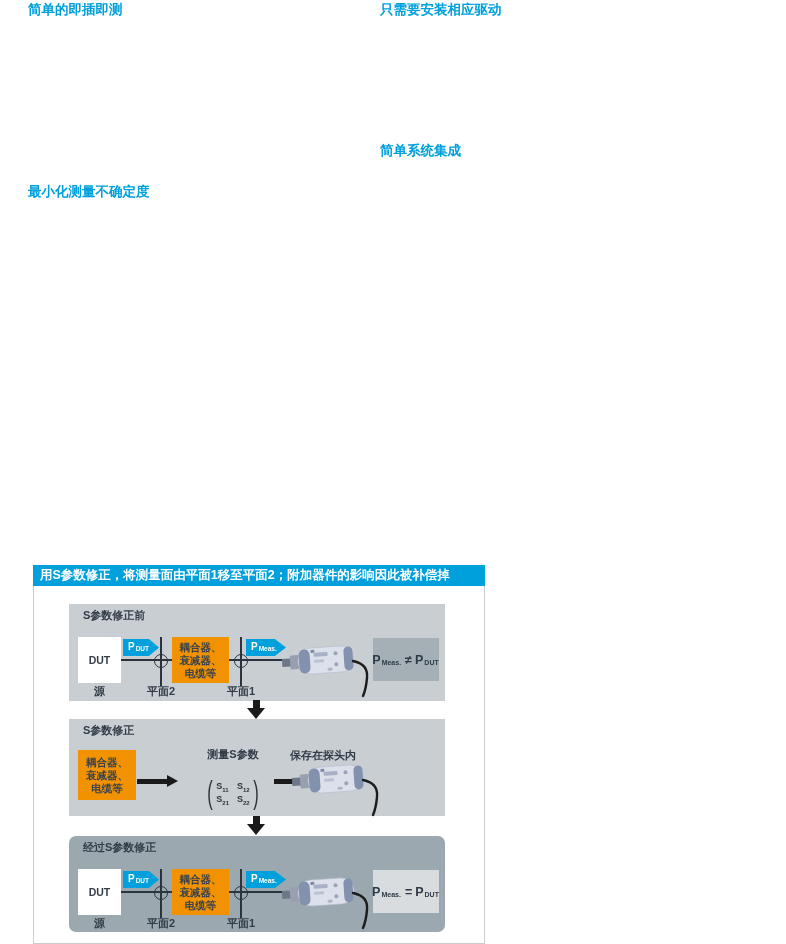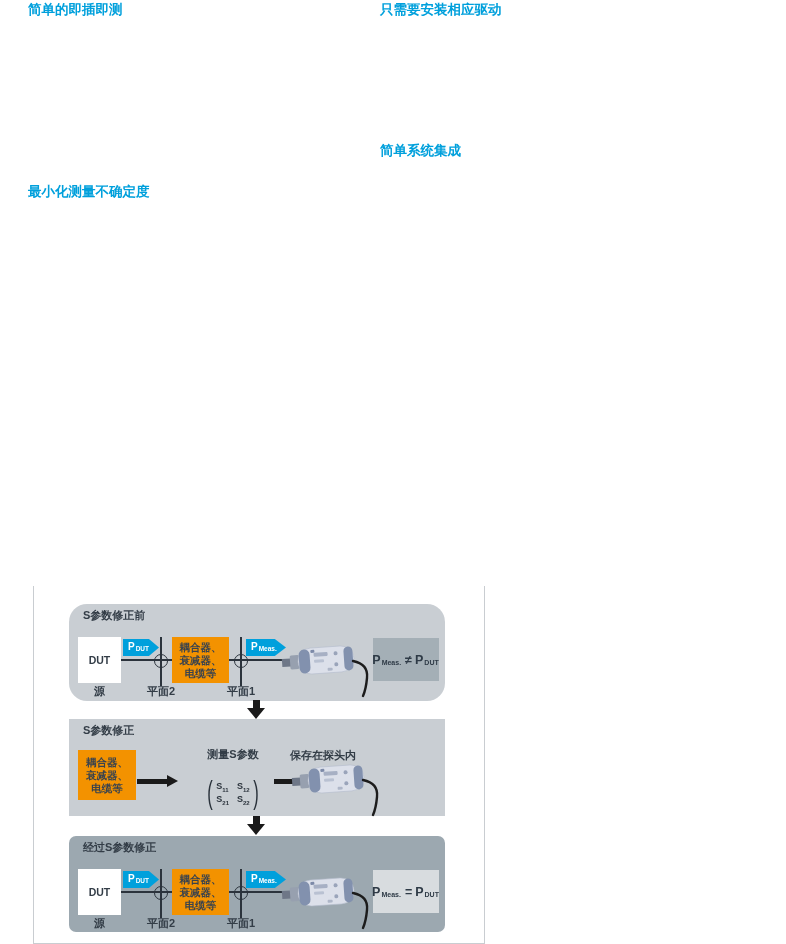--- a/index.html
+++ b/index.html
@@ -84,23 +84,24 @@
 
   <div class="abs heading" style="left:28px;top:2px;">简单的即插即测</div>
 
   <div class="abs heading" style="left:28px;top:184px;">最小化测量不确定度</div>
 
   <div class="abs heading" style="left:380px;top:2px;">只需要安装相应驱动</div>
 
   <div class="abs heading" style="left:380px;top:143px;">简单系统集成</div>
 
   <div class="fig">
+    <div class="fig-bar">用S参数修正，将测量面由平面1移至平面2；附加器件的影响因此被补偿掉</div>
     <div class="fig-body">
 
-      <div class="panel" style="top:18px;height:97px;border-radius:18px;">
+      <div class="panel" style="top:18px;height:97px;">
         <div class="panel-title">S参数修正前</div>
         <div class="h-line"></div>
         <div class="dut-box">DUT</div>
         <div class="p-badge" style="left:54px;top:35px;width:36px;">
           <span>P</span>
             <sub>DUT</sub>
         </div>
         <div class="v-line" style="left:91px;"></div>
         <div class="cross" style="left:85px;"></div>
         <div class="orange-box">

